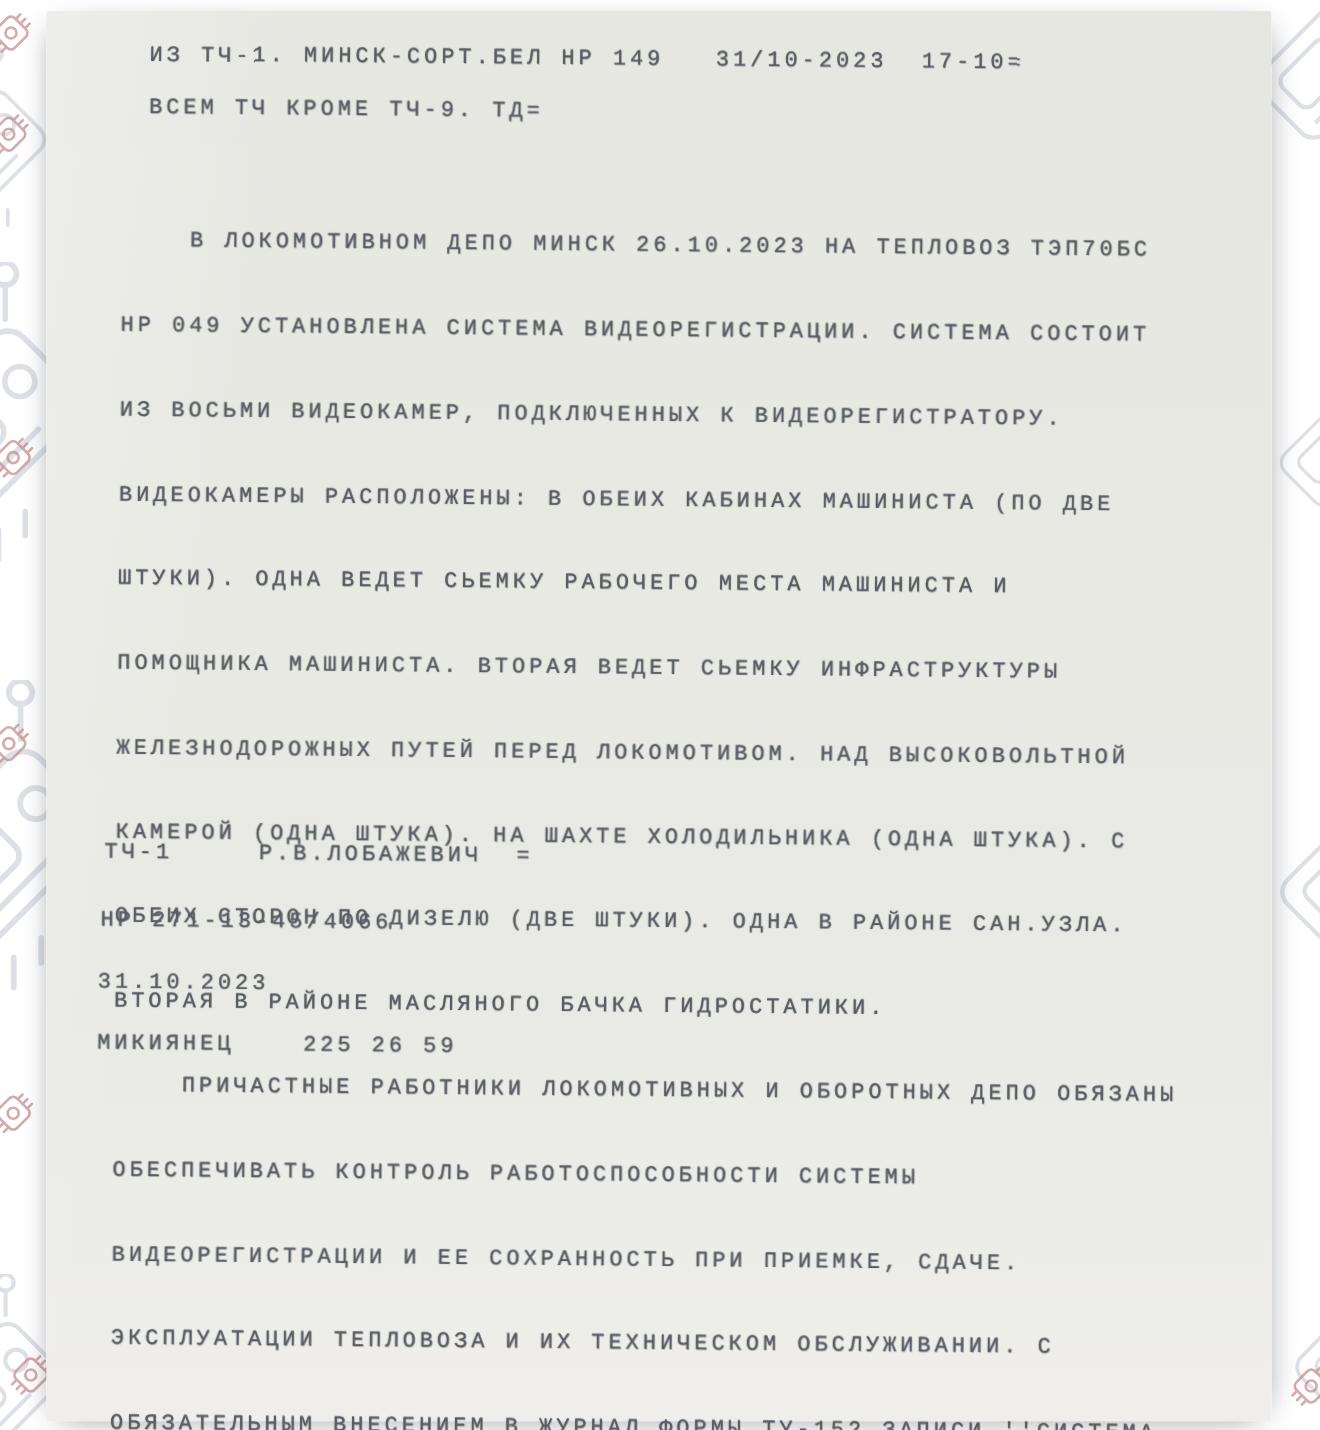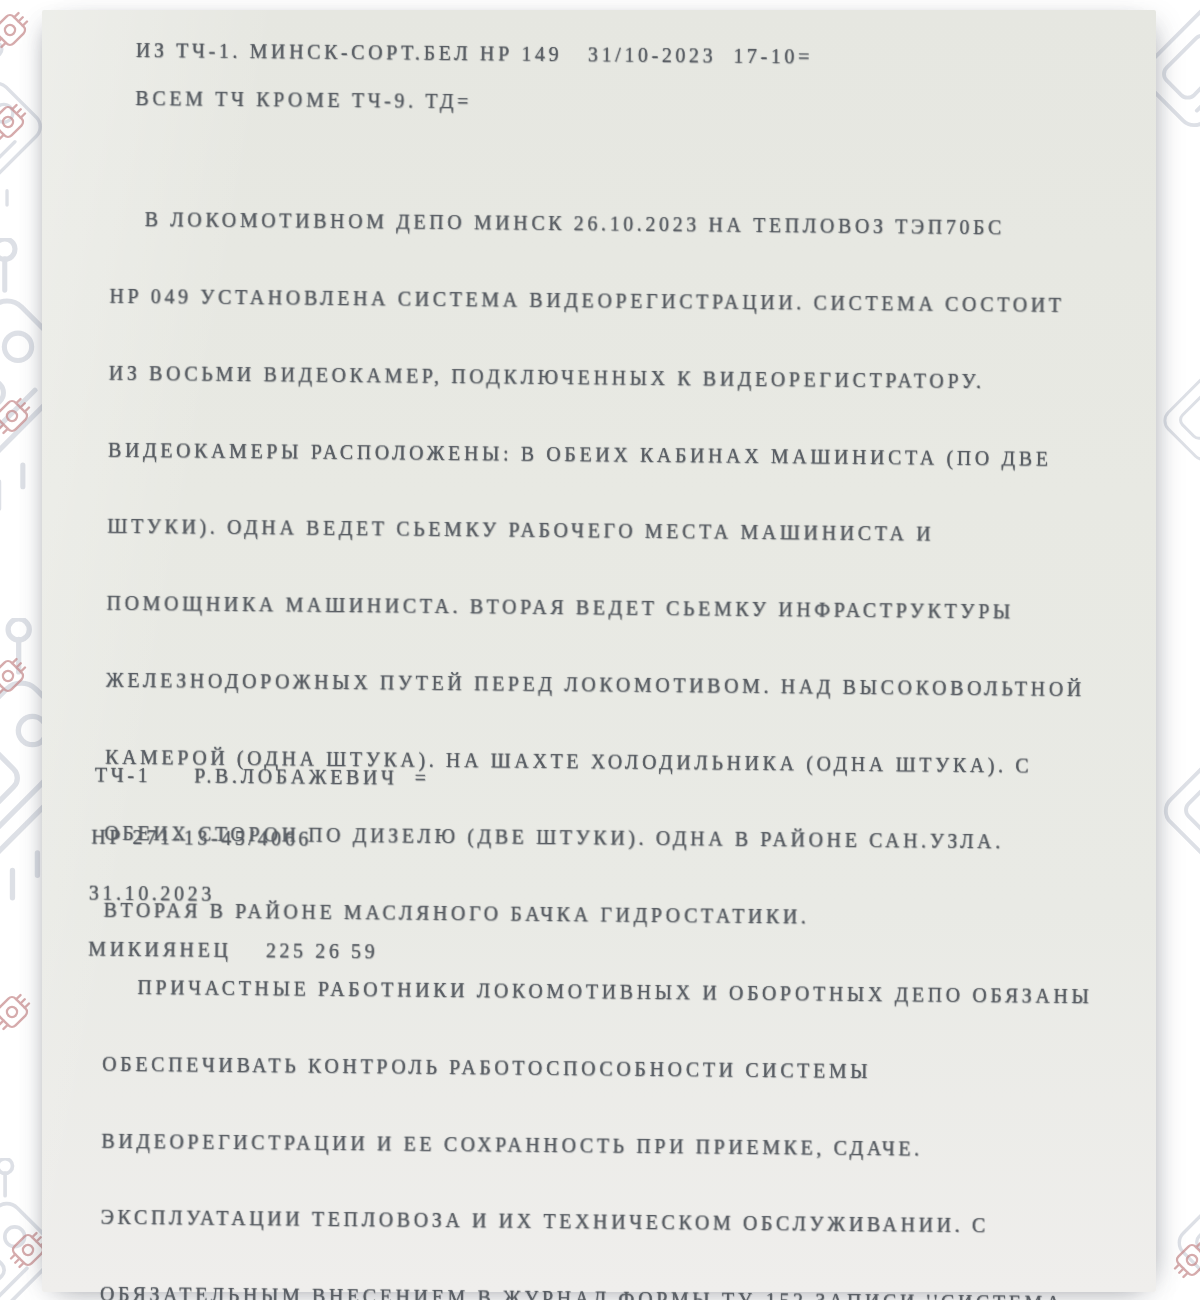--- a/index.html
+++ b/index.html
@@ -2,21 +2,21 @@
 <html lang="ru" style="--paper: #e8e9e3; --ink: #585d63; --page_bg: #ffffff; --doodle_grey: #d8dbe2; --doodle_red: #c5888a;"><head>
 <meta charset="utf-8">
 <style>
   :root{
     --paper:#e8e9e3; --ink:#585d63; --page_bg:#ffffff;
     --doodle_grey:#d8dbe2; --doodle_red:#c5888a;
   }
   *{margin:0;padding:0;box-sizing:border-box;}
   html,body{width:1200px;height:1300px;background:var(--page_bg);overflow:hidden;}
   .stage{position:relative;width:1200px;height:1300px;overflow:hidden;
-         font-family:Liberation Serif, serif;}
+         font-family:Liberation Mono, monospace;}
 
   
   .doodle{position:absolute;color:var(--doodle_grey);opacity:.85;}
   .doodle.red{color:var(--doodle_red);opacity:.7;}
 
   
   .paper{
     position:absolute;left:42px;top:10px;width:1114px;height:1282px;
     background:
       linear-gradient(100deg, rgba(255,255,255,.30), rgba(255,255,255,0) 18%),

